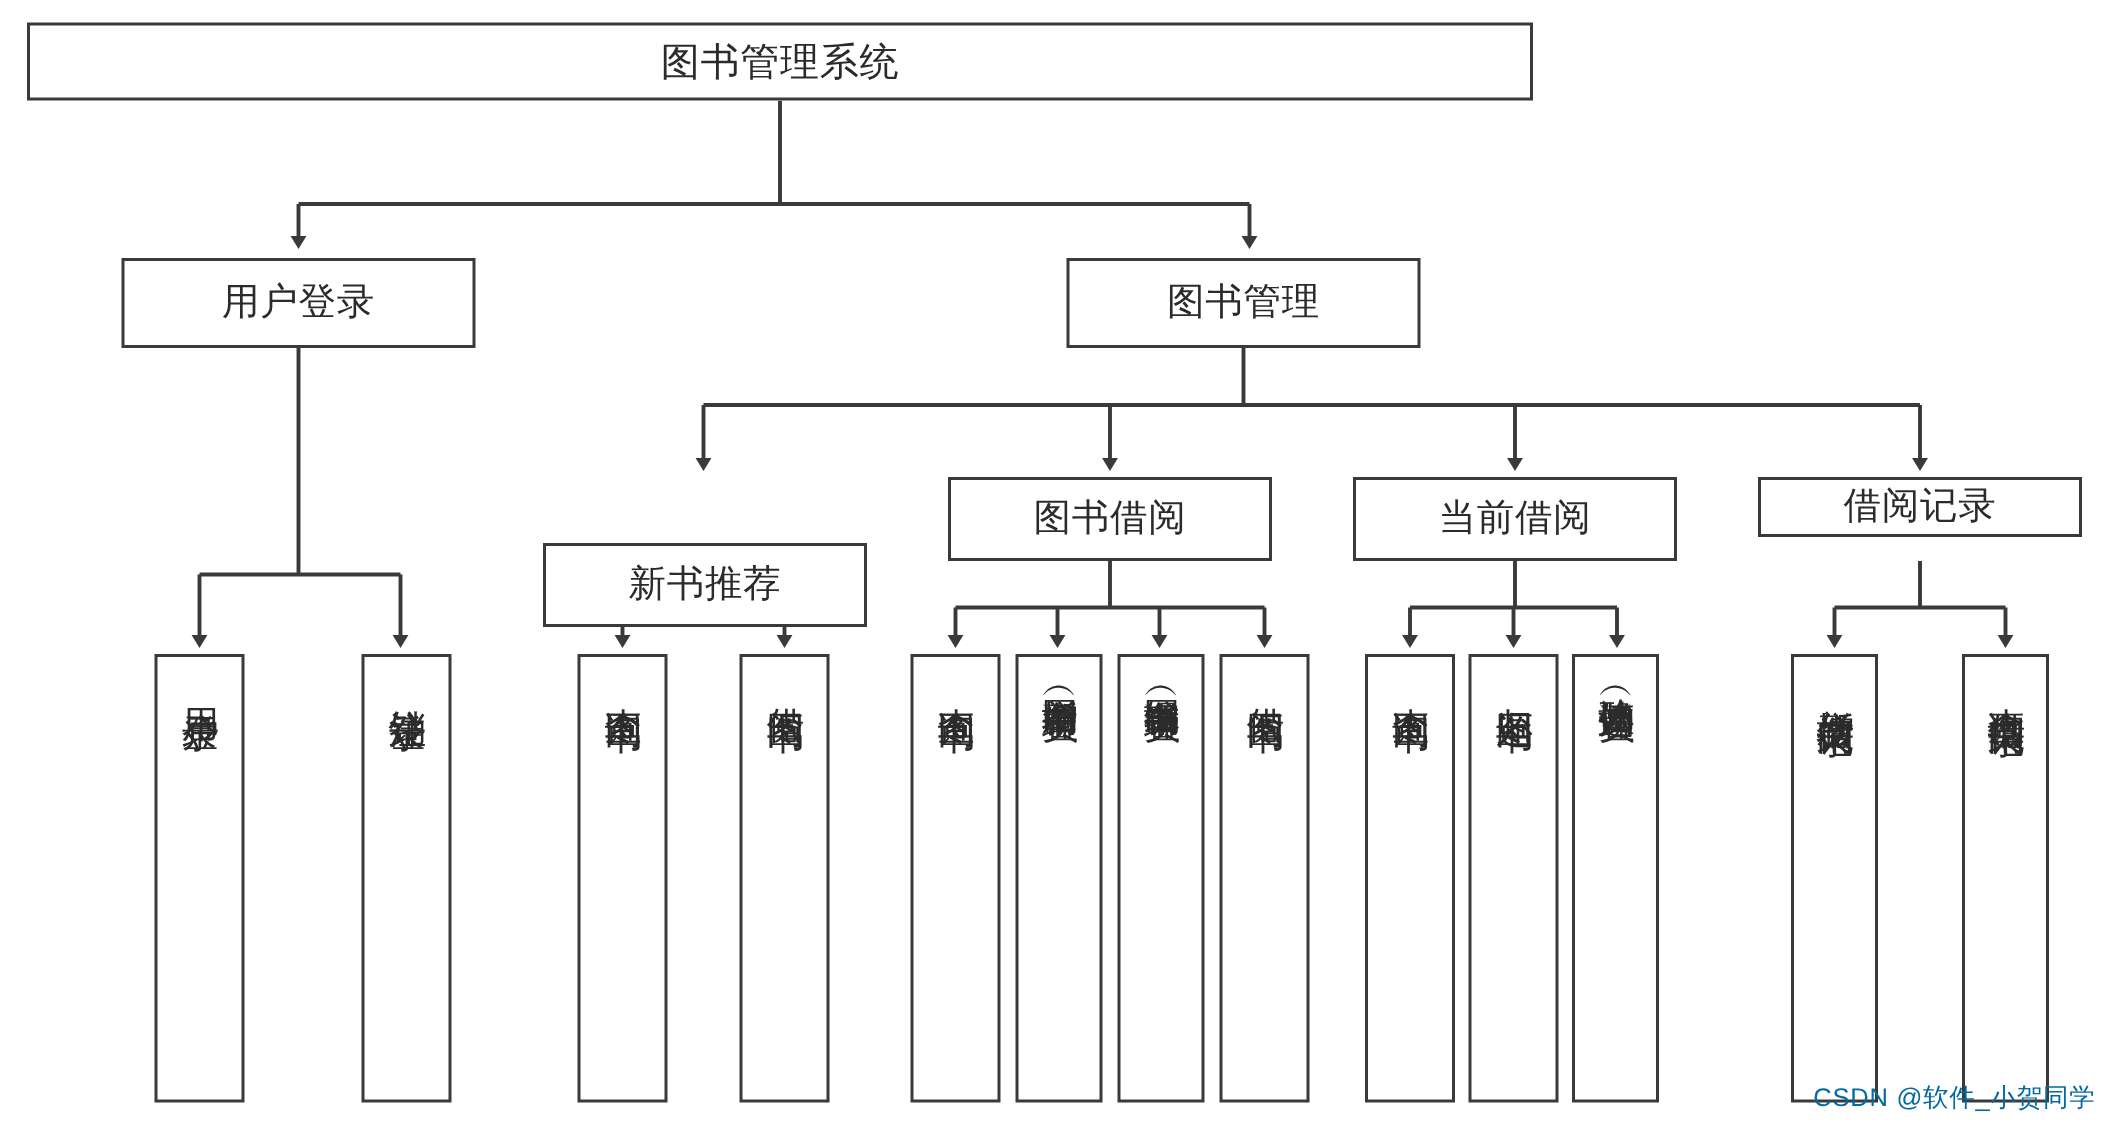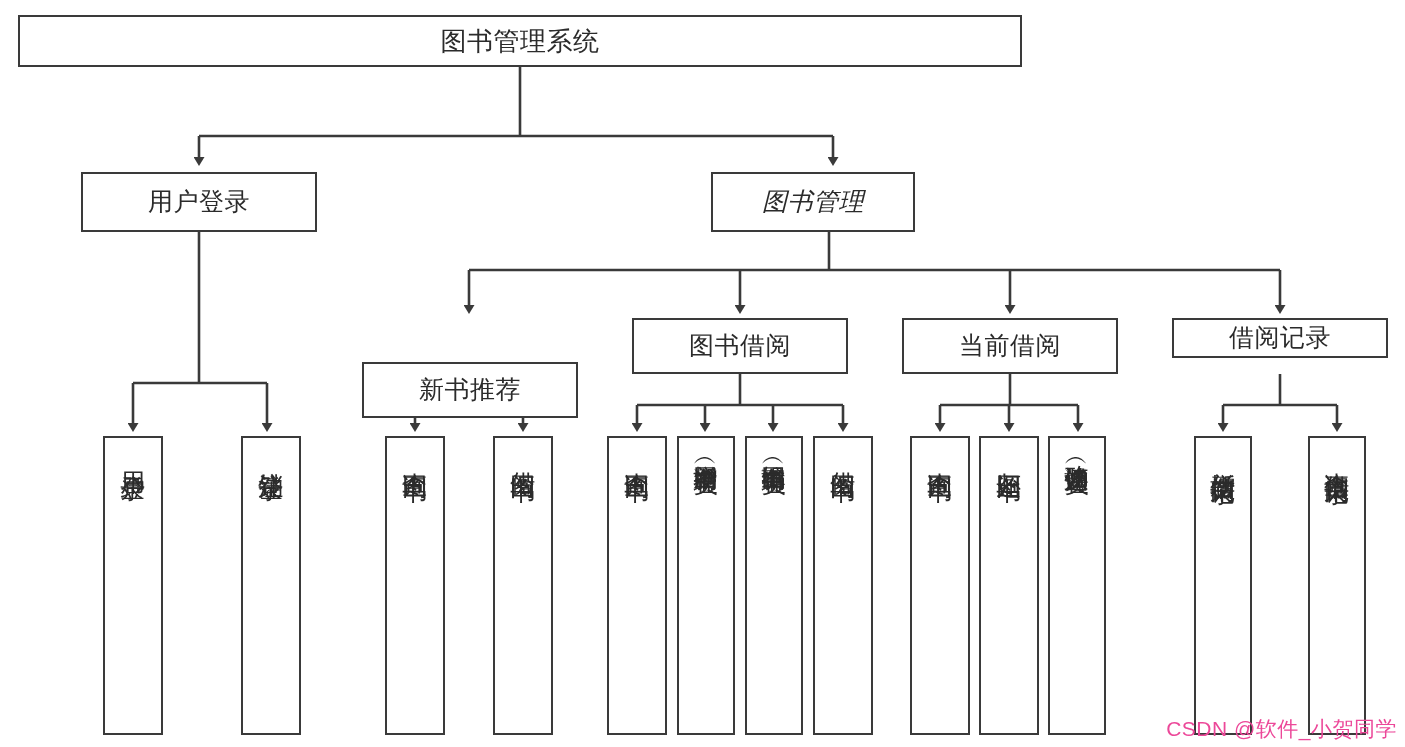--- a/index.html
+++ b/index.html
@@ -60,22 +60,22 @@
     letter-spacing: 2px;
   }
   .node.vert.tall .label {
     font-size: 24px;
     letter-spacing: 1px;
   }
   .watermark {
     position: absolute;
     right: 8px;
     bottom: 4px;
-    font-size: 21px;
-    color: #ec4899;
+    font-size: 17px;
+    color: #0369a1;
     white-space: nowrap;
     letter-spacing: 0.5px;
   }
 </style>
 </head>
 <body>
 
 <div id="canvas">
 
   <svg class="edges" viewBox="0 0 1405 747" xmlns="http://www.w3.org/2000/svg">
@@ -128,21 +128,21 @@
     </g>
   </svg>
 
   <div class="node root horiz" style="left:18px; top:15px; width:1004px; height:52px;">
     <span class="label">图书管理系统</span>
   </div>
 
   <div class="node horiz" style="left:81px; top:172px; width:236px; height:60px;">
     <span class="label">用户登录</span>
   </div>
-  <div class="node horiz" style="left:711px; top:172px; width:204px; height:60px;font-style:italic;">
+  <div class="node horiz" style="left:711px; top:172px; width:236px; height:60px;">
     <span class="label">图书管理</span>
   </div>
 
   <div class="node horiz" style="left:362px; top:318px; width:216px; height:56px;margin-top:44px;">
     <span class="label">新书推荐</span>
   </div>
   <div class="node horiz" style="left:902px; top:318px; width:216px; height:56px;">
     <span class="label">当前借阅</span>
   </div>
   <div class="node horiz" style="left:632px; top:318px; width:216px; height:56px;">

